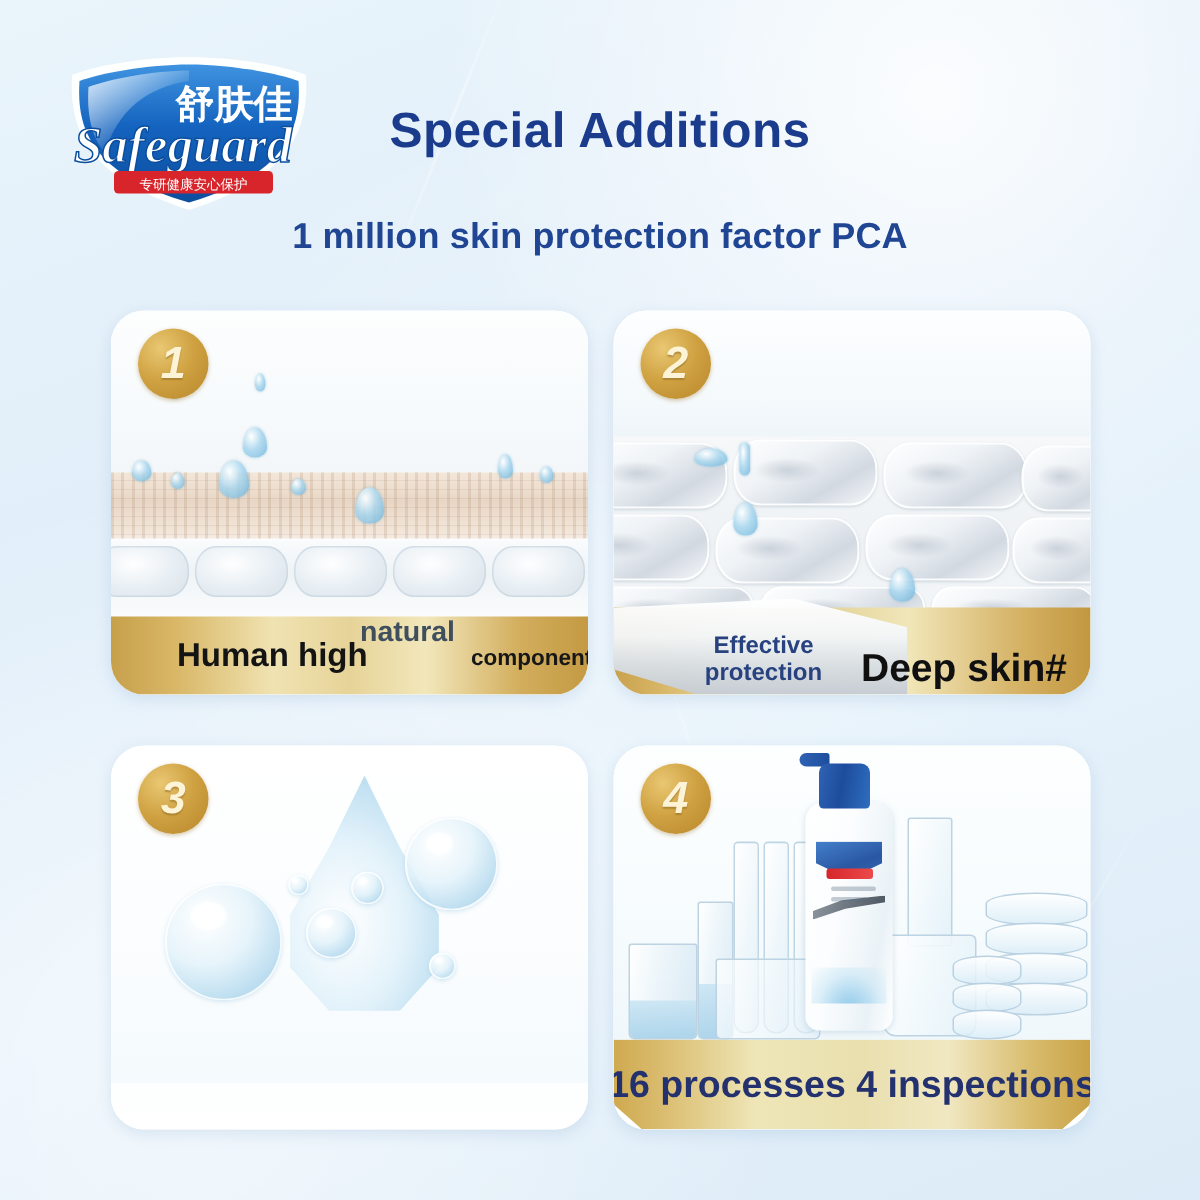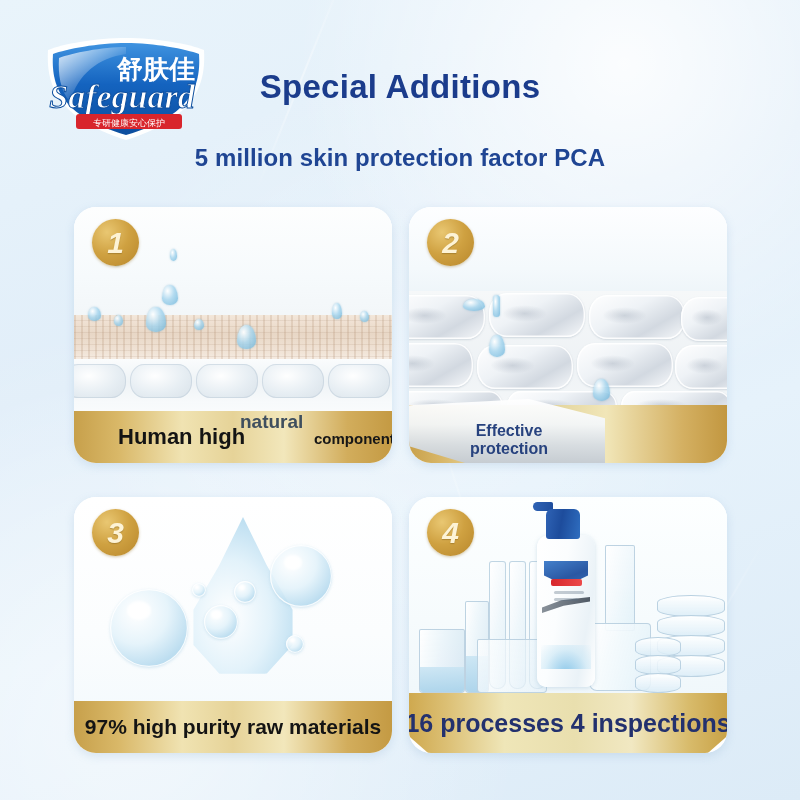--- a/index.html
+++ b/index.html
@@ -211,21 +211,21 @@
       </defs>
       <path d="M100 4 C70 4 36 10 22 16 C20 50 30 84 100 106 C170 84 180 50 178 16 C164 10 130 4 100 4 Z" fill="#ffffff" opacity=".95"></path>
       <path d="M100 9 C72 9 40 15 27 20 C25 51 34 82 100 101 C166 82 175 51 173 20 C160 15 128 9 100 9 Z" fill="url(#shieldG)"></path>
       <path d="M100 13 C76 13 46 19 33 24 C32 40 34 56 44 68 C52 40 72 24 100 20 Z" fill="url(#shineG)"></path>
       <text x="130" y="44" font-family="DejaVu Sans, sans-serif" font-size="26" font-weight="bold" fill="#ffffff" text-anchor="middle">舒肤佳</text>
       <text x="96" y="74" font-family="Liberation Serif, serif" font-size="34" font-style="italic" font-weight="bold" fill="#ffffff" text-anchor="middle" stroke="#0c4e9e" stroke-width="1">Safeguard</text>
       <rect x="50" y="80" width="106" height="15" rx="3" fill="#d8252c"></rect>
       <text x="103" y="92" font-family="DejaVu Sans, sans-serif" font-size="9" fill="#ffffff" text-anchor="middle">专研健康安心保护</text>
     </svg>
   </div>
-  <div id="subtitle">5 million skin protection factor PCA</div>
+  <div id="subtitle">1 million skin protection factor PCA</div>
 
   <div class="card" id="card1">
     <div class="photo">
       <div class="c1-sky"></div>
       <div class="c1-layerA"></div>
       <div class="c1-layerB">
         <div class="cell" style="left:-10px;width:62px;"></div>
         <div class="cell" style="left:56px;width:62px;"></div>
         <div class="cell" style="left:122px;width:62px;"></div>
         <div class="cell" style="left:188px;width:62px;"></div>
@@ -279,41 +279,39 @@
     <div class="badge">
       <span>2</span>
     </div>
     <div class="band tall" id="band2">
       <div class="silver"></div>
       <div id="cap2">
         <span class="eff">
           <span>Effective</span><br>
           <span>protection</span>
         </span>
+        <span class="deep">Deep skin#</span>
       </div>
     </div>
   </div>
 
   <div class="card" id="card3">
     <div class="photo">
       <div class="c3-bg"></div>
       <div class="bigdrop"></div>
       <div class="bub" style="left:36px;top:92px;width:78px;height:78px;"></div>
       <div class="bub" style="left:196px;top:48px;width:62px;height:62px;"></div>
       <div class="bub" style="left:130px;top:108px;width:34px;height:34px;"></div>
       <div class="bub" style="left:160px;top:84px;width:22px;height:22px;"></div>
       <div class="bub" style="left:212px;top:138px;width:18px;height:18px;"></div>
       <div class="bub" style="left:118px;top:86px;width:14px;height:14px;"></div>
     </div>
     <div class="badge">
       <span>3</span>
     </div>
-    <div class="band">
-      <span class="cap" id="cap3">97% high purity raw materials</span>
-    </div>
   </div>
 
   <div class="card" id="card4">
     <div class="photo">
       <div class="c4-bg"></div>
       <div class="bench"></div>
 
       <div class="glass liquid" style="left:10px;top:132px;width:44px;height:62px;"></div>
       <div class="glass liquid" style="left:56px;top:104px;width:22px;height:90px;"></div>
 

